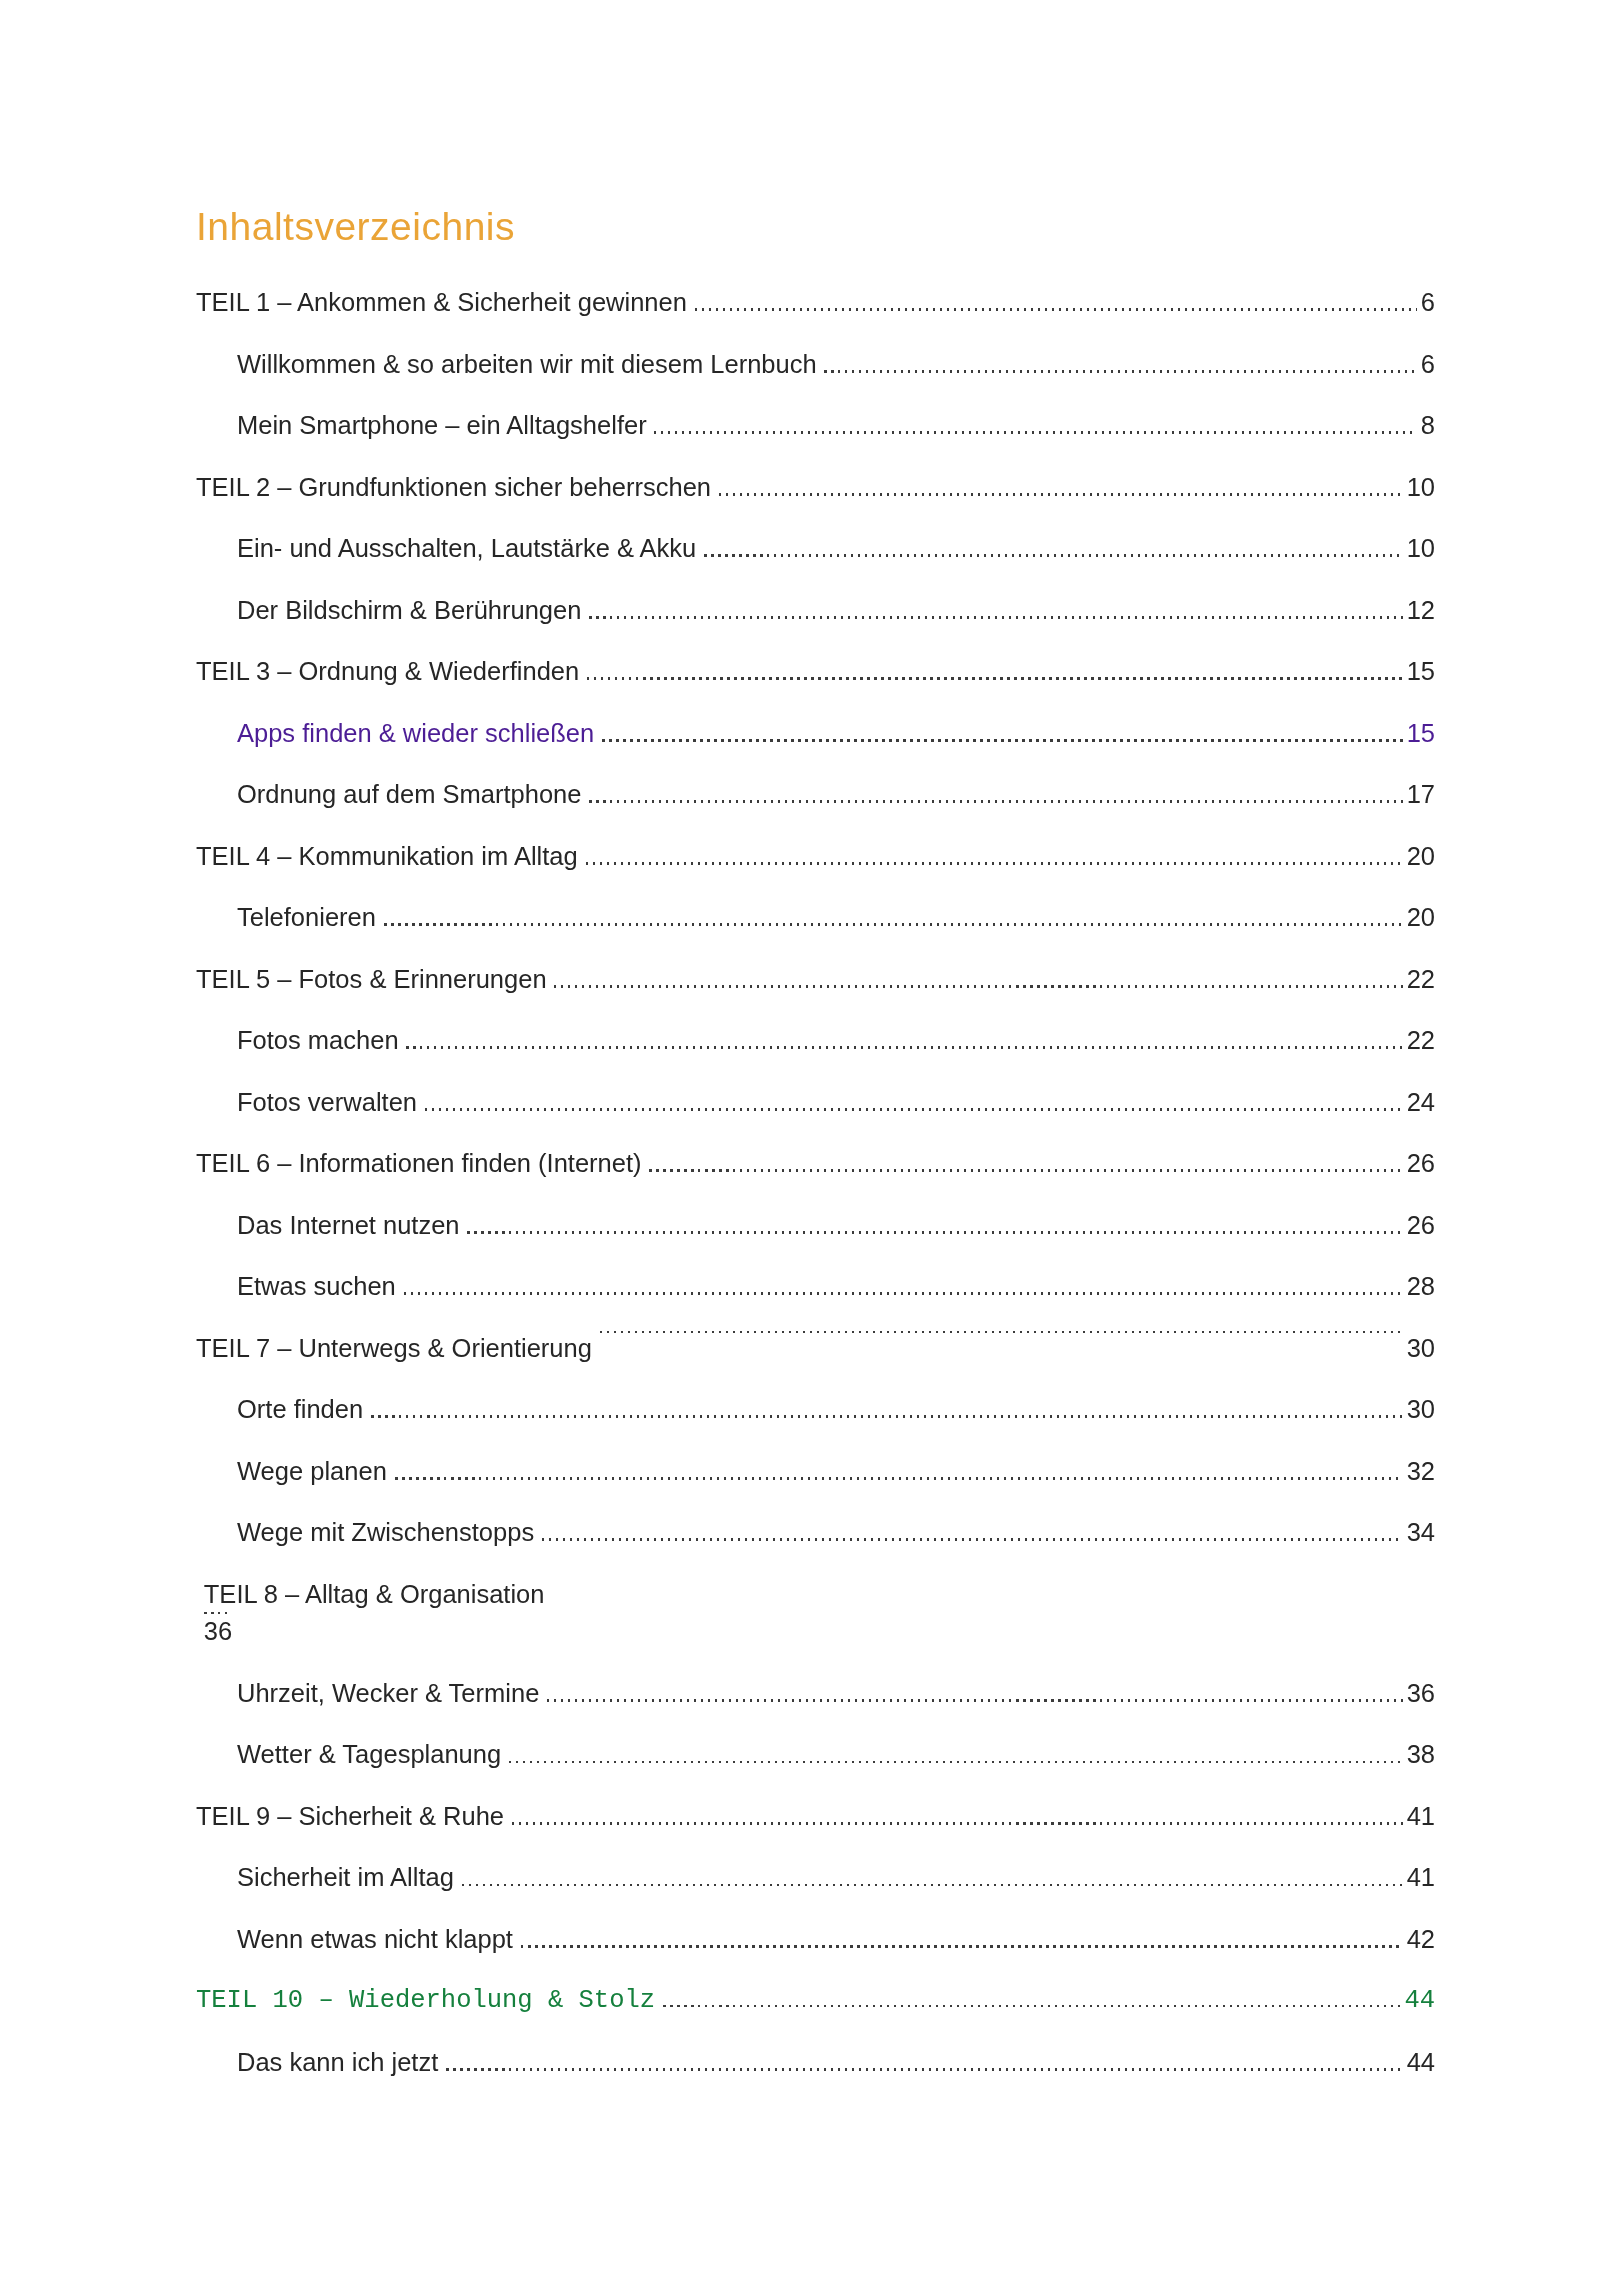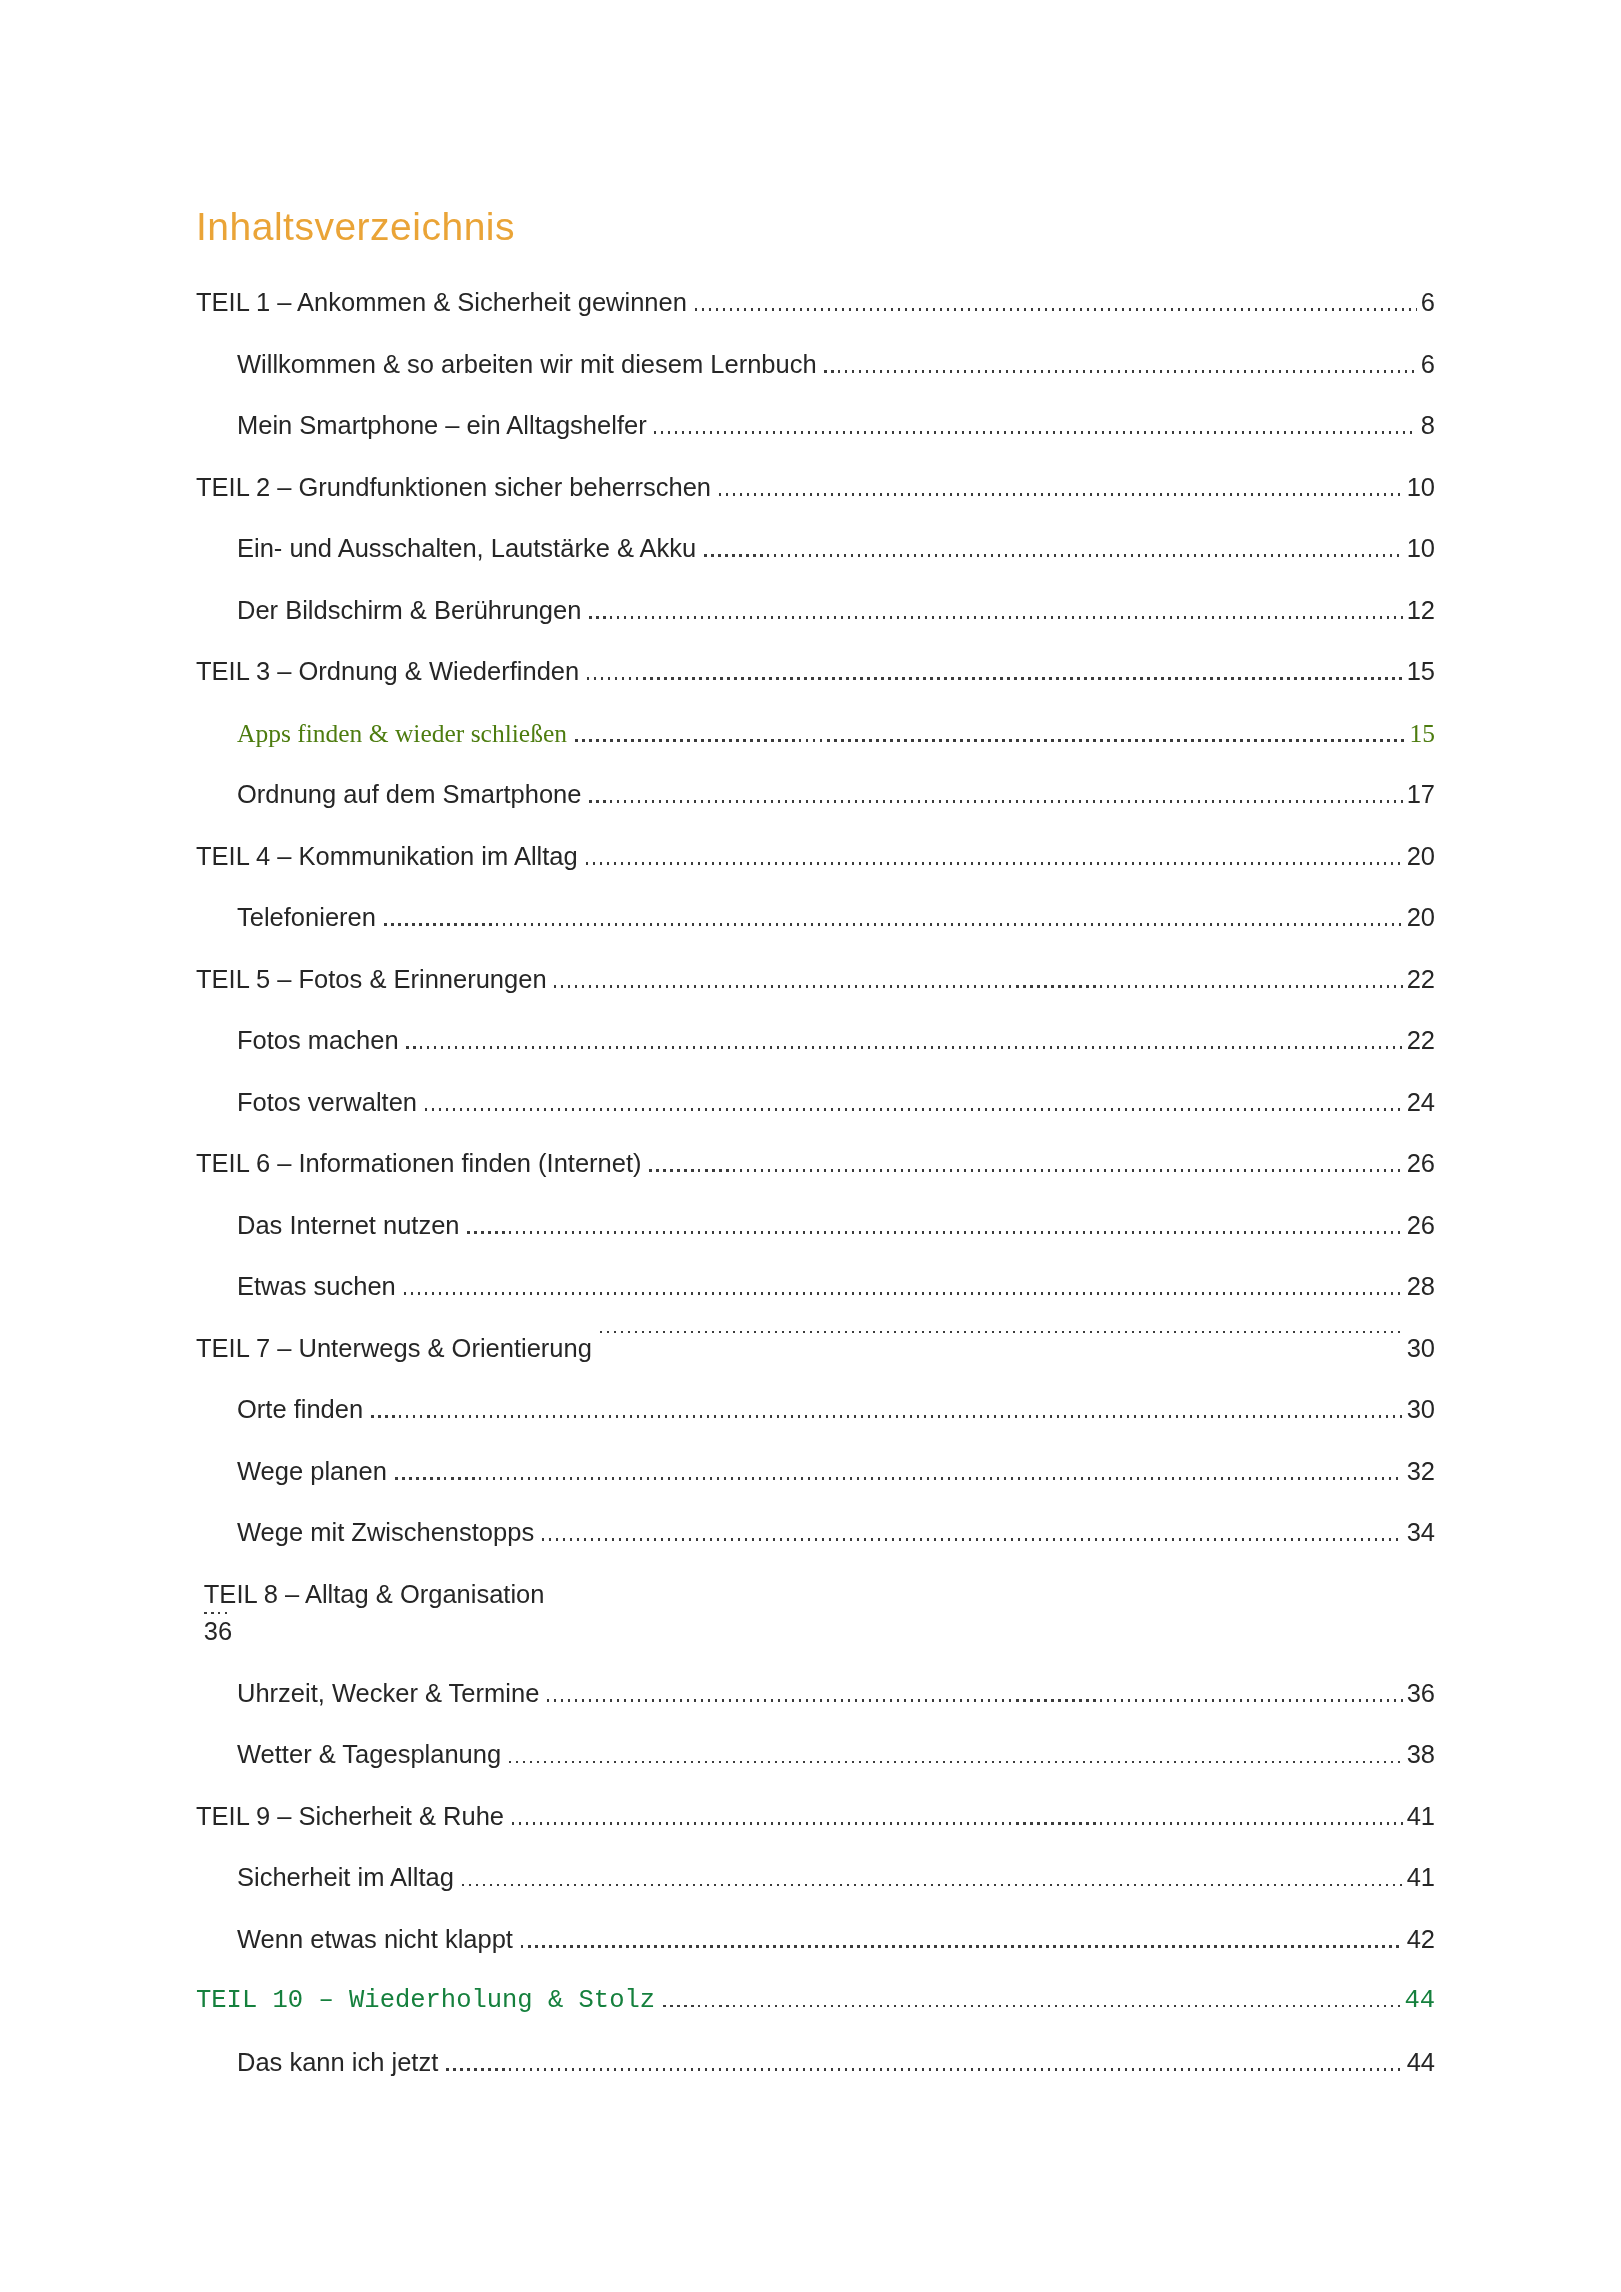--- a/index.html
+++ b/index.html
@@ -104,21 +104,21 @@
     <span class="toc-leader"></span>
     <span class="toc-page">12</span>
   </div>
 
   <div class="toc-row level-1" style="color: rgb(38, 38, 38);">
     <span class="toc-label">TEIL 3 – Ordnung &amp; Wiederfinden</span>
     <span class="toc-leader"></span>
     <span class="toc-page">15</span>
   </div>
 
-  <div class="toc-row level-2" style="color: #4d7c0f; font-family: Liberation Serif, serif;">
+  <div class="toc-row level-2" style="color: #4c1d95;">
     <span class="toc-label">Apps finden &amp; wieder schließen</span>
     <span class="toc-leader"></span>
     <span class="toc-page">15</span>
   </div>
 
   <div class="toc-row level-2" style="color: rgb(38, 38, 38);">
     <span class="toc-label">Ordnung auf dem Smartphone</span>
     <span class="toc-leader"></span>
     <span class="toc-page">17</span>
   </div>

